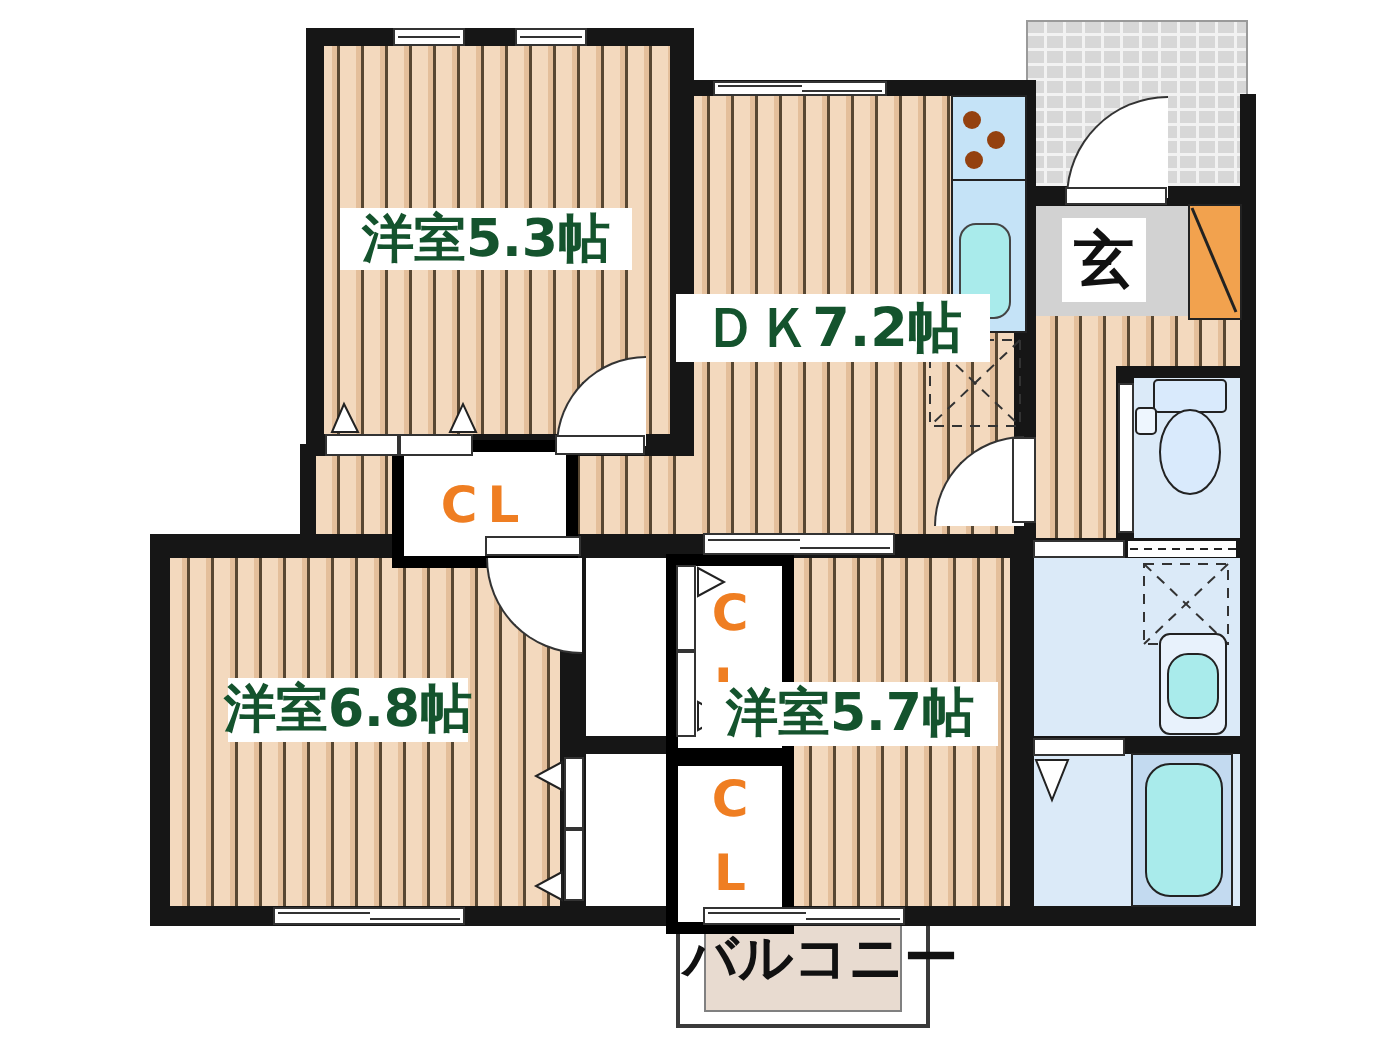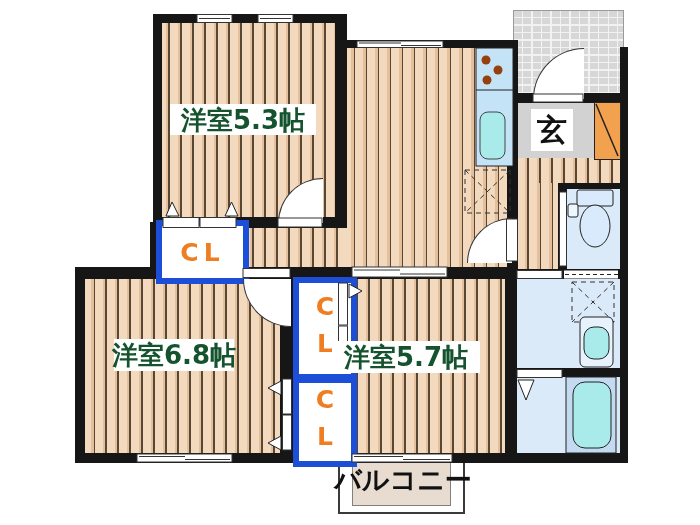--- a/index.html
+++ b/index.html
@@ -10,28 +10,28 @@
   .wood{background:repeating-linear-gradient(90deg,#f3d9be 0px 8px,#e4bf9b 8px 10.5px,#584732 10.5px 12px);}
   .wet{background:#dbeaf8;}
   .gray-floor{background:#d2d2d2;}
   .tile{background-color:#d7d7d7;
         background-image:repeating-linear-gradient(0deg,rgba(0,0,0,0) 0 6px,#f2f2f2 6px 7.5px),
                          repeating-linear-gradient(90deg,rgba(0,0,0,0) 0 8px,#f2f2f2 8px 9.5px);
         border:1px solid #9a9a9a;}
   .wall{background:#161616;z-index:3;}
   .floor{z-index:1;}
   .f2{z-index:2;}
-  .closet-box{border:6px solid #1d4ed8;background:#ffffff;z-index:4;
-              display:flex;align-items:center;justify-content:center;}
+  .closet-box{border:6px solid #000000;background:#ffffff;z-index:4;
+              display:flex;align-items:center;justify-content:center;margin-left:40px;}
   .cl-text{color:#ef7e22;font-weight:bold;font-size:25px;letter-spacing:5px;line-height:1;}
   .cl-vert{writing-mode:vertical-rl;text-orientation:upright;letter-spacing:8px;}
   .room-label{z-index:6;background:#ffffff;color:#14532d;font-weight:bold;font-size:26px;
               display:flex;align-items:center;justify-content:center;white-space:nowrap;line-height:1;}
   .plain-label{z-index:6;color:#111;font-weight:bold;font-size:27px;display:flex;align-items:center;
-               justify-content:center;white-space:nowrap;line-height:1;background:transparent;}
+               justify-content:flex-end;white-space:nowrap;line-height:1;background:transparent;}
   .genkan-white{background:#ffffff;z-index:4;display:flex;align-items:center;justify-content:center;
                 color:#111;font-weight:bold;font-size:30px;}
   .shoe{background:#f2a24e;border:1.5px solid #222;z-index:4;}
   
   .arcdoor{background:#ffffff;z-index:5;}
   .arc-tl{border-top-left-radius:100%;border-top:1.8px solid #333;border-left:1.8px solid #333;}
   .arc-bl{border-bottom-left-radius:100%;border-bottom:1.8px solid #333;border-left:1.8px solid #333;}
   .balcony-rim{border:2px solid #3a3a3a;border-top:none;z-index:0;background:#fff;}
   .balcony-floor{background:#e8dbd0;border:1.5px solid #808080;z-index:1;}
   svg{position:absolute;left:0;top:0;z-index:5;}
@@ -200,24 +200,27 @@
       <rect x="566" y="377" width="50" height="76" fill="#c3daf0" stroke="#222"></rect>
       <rect x="573" y="382" width="38" height="66" rx="12" fill="#a9ebeb" stroke="#222"></rect>
     </g>
 
     <line x1="596" y1="104" x2="618" y2="156" stroke="#222" stroke-width="1.5"></line>
   </svg>
 
   <div class="abs room-label" style="left:170px;top:104px;width:146px;height:31px;">
     <span>洋室5.3帖</span>
   </div>
+  <div class="abs room-label" style="left:338px;top:147px;width:157px;height:34px;font-size:27px;">
+    <span>ＤＫ7.2帖</span>
+  </div>
   <div class="abs room-label" style="left:114px;top:339px;width:120px;height:32px;">
     <span>洋室6.8帖</span>
   </div>
-  <div class="abs room-label" style="left:332px;top:341px;width:148px;height:32px;">
+  <div class="abs room-label" style="left:351px;top:341px;width:148px;height:32px;">
     <span>洋室5.7帖</span>
   </div>
   <div class="abs genkan-white" style="left:531px;top:109px;width:42px;height:42px;">
     <span>玄</span>
   </div>
   <div class="abs plain-label" style="left:327px;top:463px;width:152px;height:32px;">
     <span>バルコニー</span>
   </div>
 
 </div>

